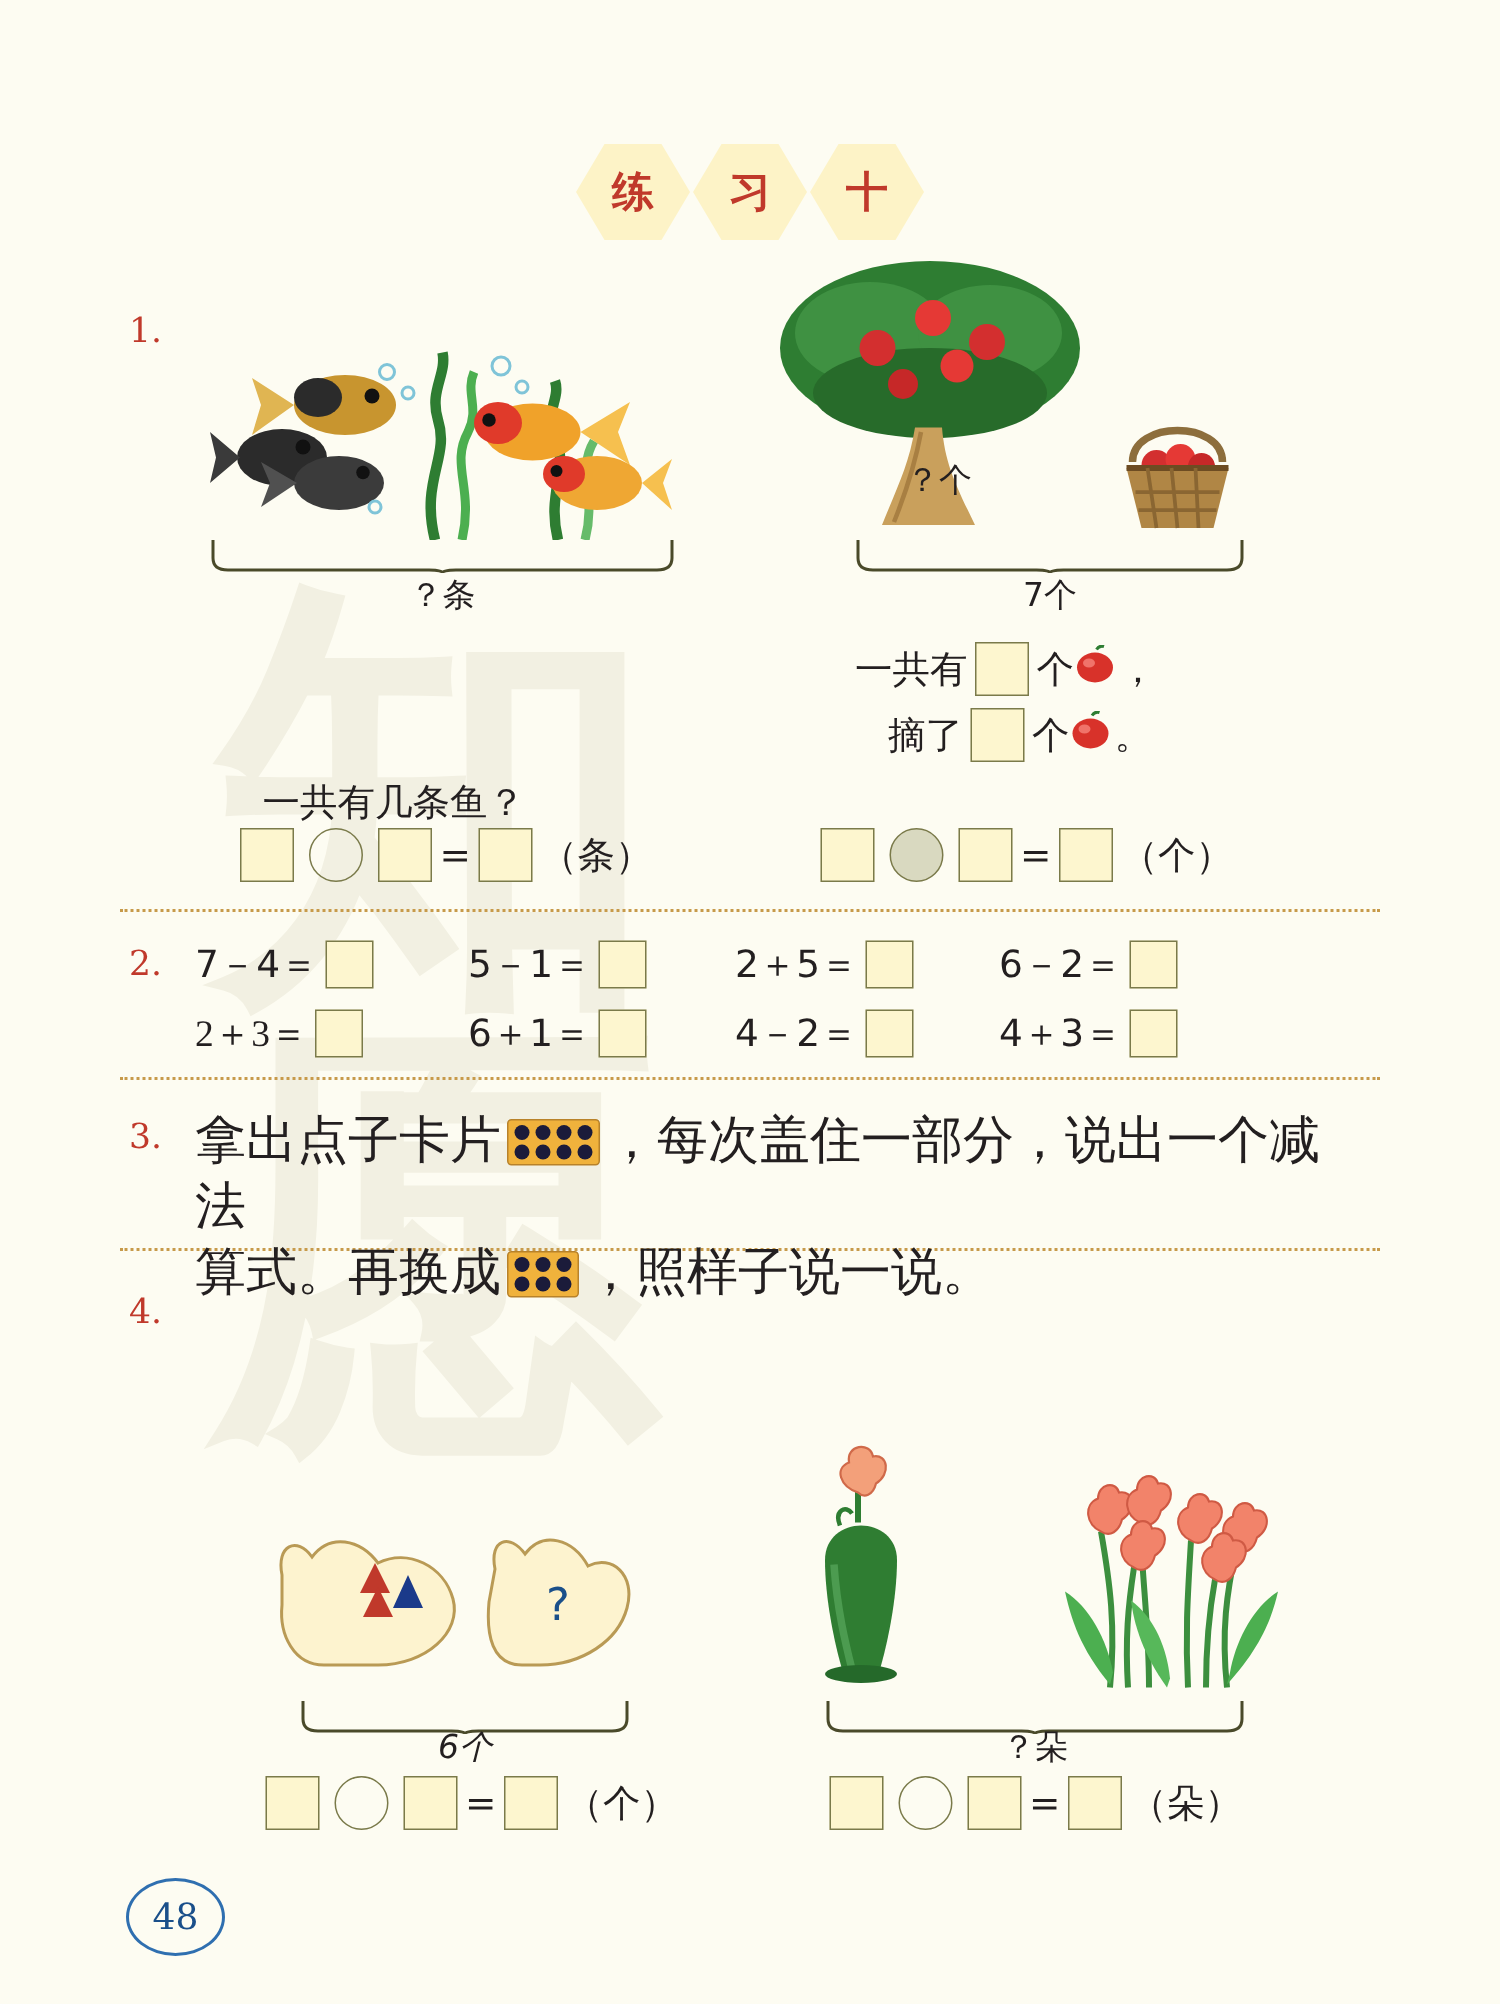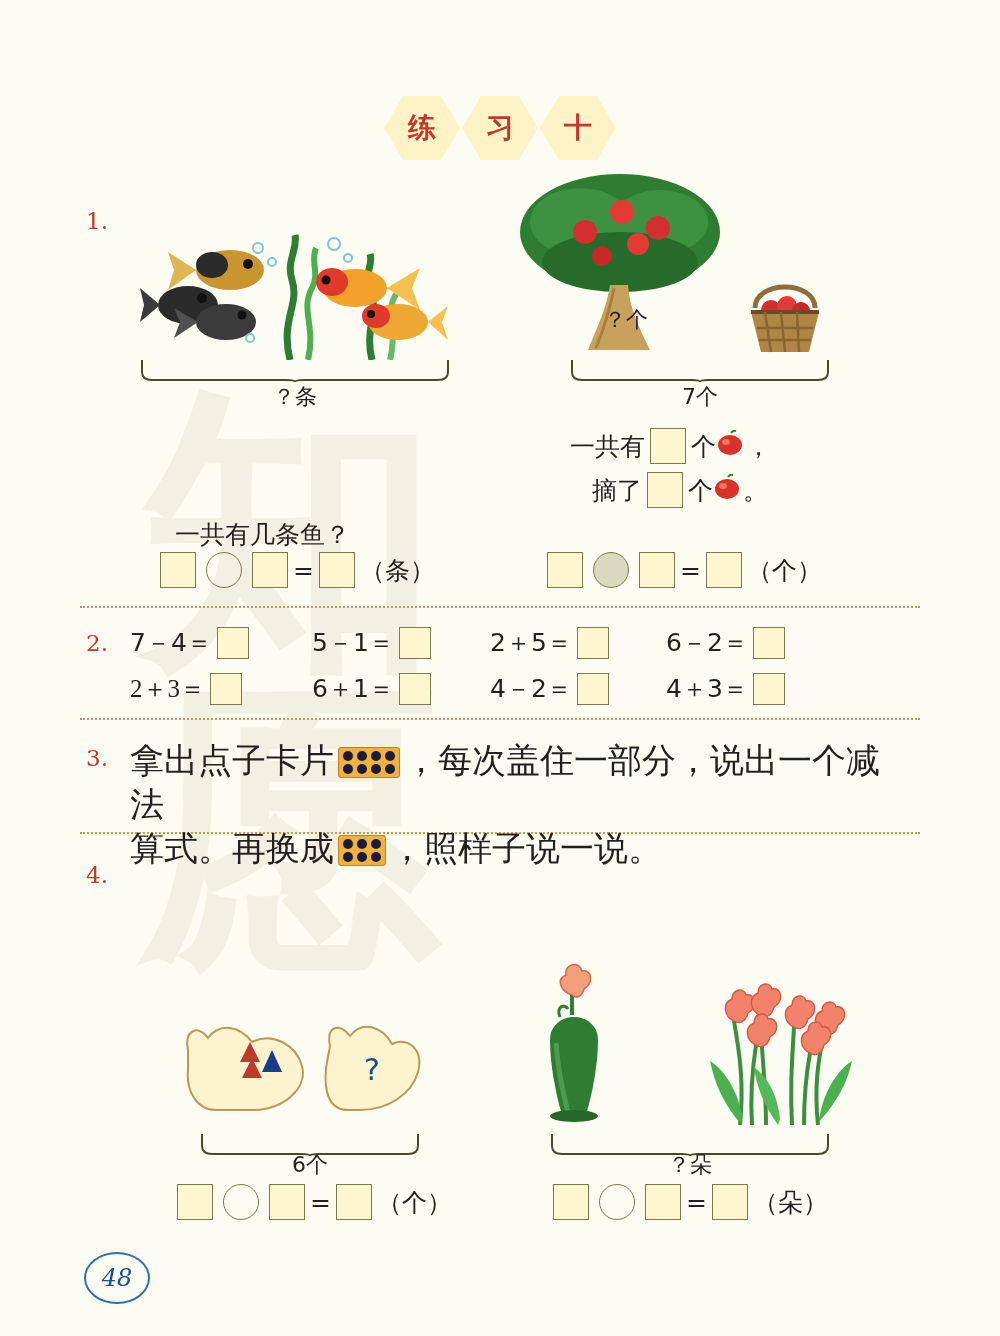--- a/index.html
+++ b/index.html
@@ -82,21 +82,21 @@
     position:absolute;left:84px;top:1252px;width:66px;height:52px;
     display:flex;align-items:center;justify-content:center;
     color:#1a4f8a;font-size:24px;z-index:3;
     font-family:"DejaVu Serif","Liberation Serif",serif;
   }
   .pageno::before{
     content:"";position:absolute;left:0;top:0;width:66px;height:52px;
     border:2px solid #2f6fb0;border-radius:50%;
     box-sizing:border-box;
   }
-  .pageno span{position:relative;z-index:2;font-style:italic;}
+  .pageno span{position:relative;z-index:2;}
 
   
   .dotcard{
     display:inline-block;vertical-align:middle;
     background:#f0b23c;border:1px solid #b8822a;
     padding:3px 4px;border-radius:3px;margin:0 4px;
   }
   .dotrow{display:flex;gap:4px;}
   .dotrow+.dotrow{margin-top:3px;}
   .dot{width:10px;height:10px;border-radius:50%;background:#1b1b3a;}
@@ -326,21 +326,21 @@
         <path d="M110 78 C100 74 98 60 108 56 C108 46 120 44 122 52 C132 50 134 64 124 70 C122 78 116 82 110 78 Z"></path>
       </g>
     </svg>
   </div>
 
   <div class="brace" style="left:200px;top:1132px;">
     <svg width="220" height="26" viewBox="0 0 220 26">
       <path d="M2 2 L2 14 Q2 22 12 22 L101 22 Q110 22 110 24 Q110 22 119 22 L208 22 Q218 22 218 14 L218 2" stroke="#4a4a2a" stroke-width="2" fill="none"></path>
     </svg>
   </div>
-  <div class="label-ctr" style="left:260px;top:1150px;width:100px;">6个</div>
+  <div class="label-ctr" style="left:260px;top:1150px;width:100px;font-style:italic;">6个</div>
 
   <div class="brace" style="left:550px;top:1132px;">
     <svg width="280" height="26" viewBox="0 0 280 26">
       <path d="M2 2 L2 14 Q2 22 12 22 L131 22 Q140 22 140 24 Q140 22 149 22 L268 22 Q278 22 278 14 L278 2" stroke="#4a4a2a" stroke-width="2" fill="none"></path>
     </svg>
   </div>
   <div class="label-ctr" style="left:640px;top:1150px;width:100px;">？朵</div>
 
   <div class="eq" style="left:172px;top:1184px;">
     <span class="box"></span><span class="circ"></span><span class="box"></span><span class="texty">=</span><span class="box"></span><span class="texty">（个）</span>

